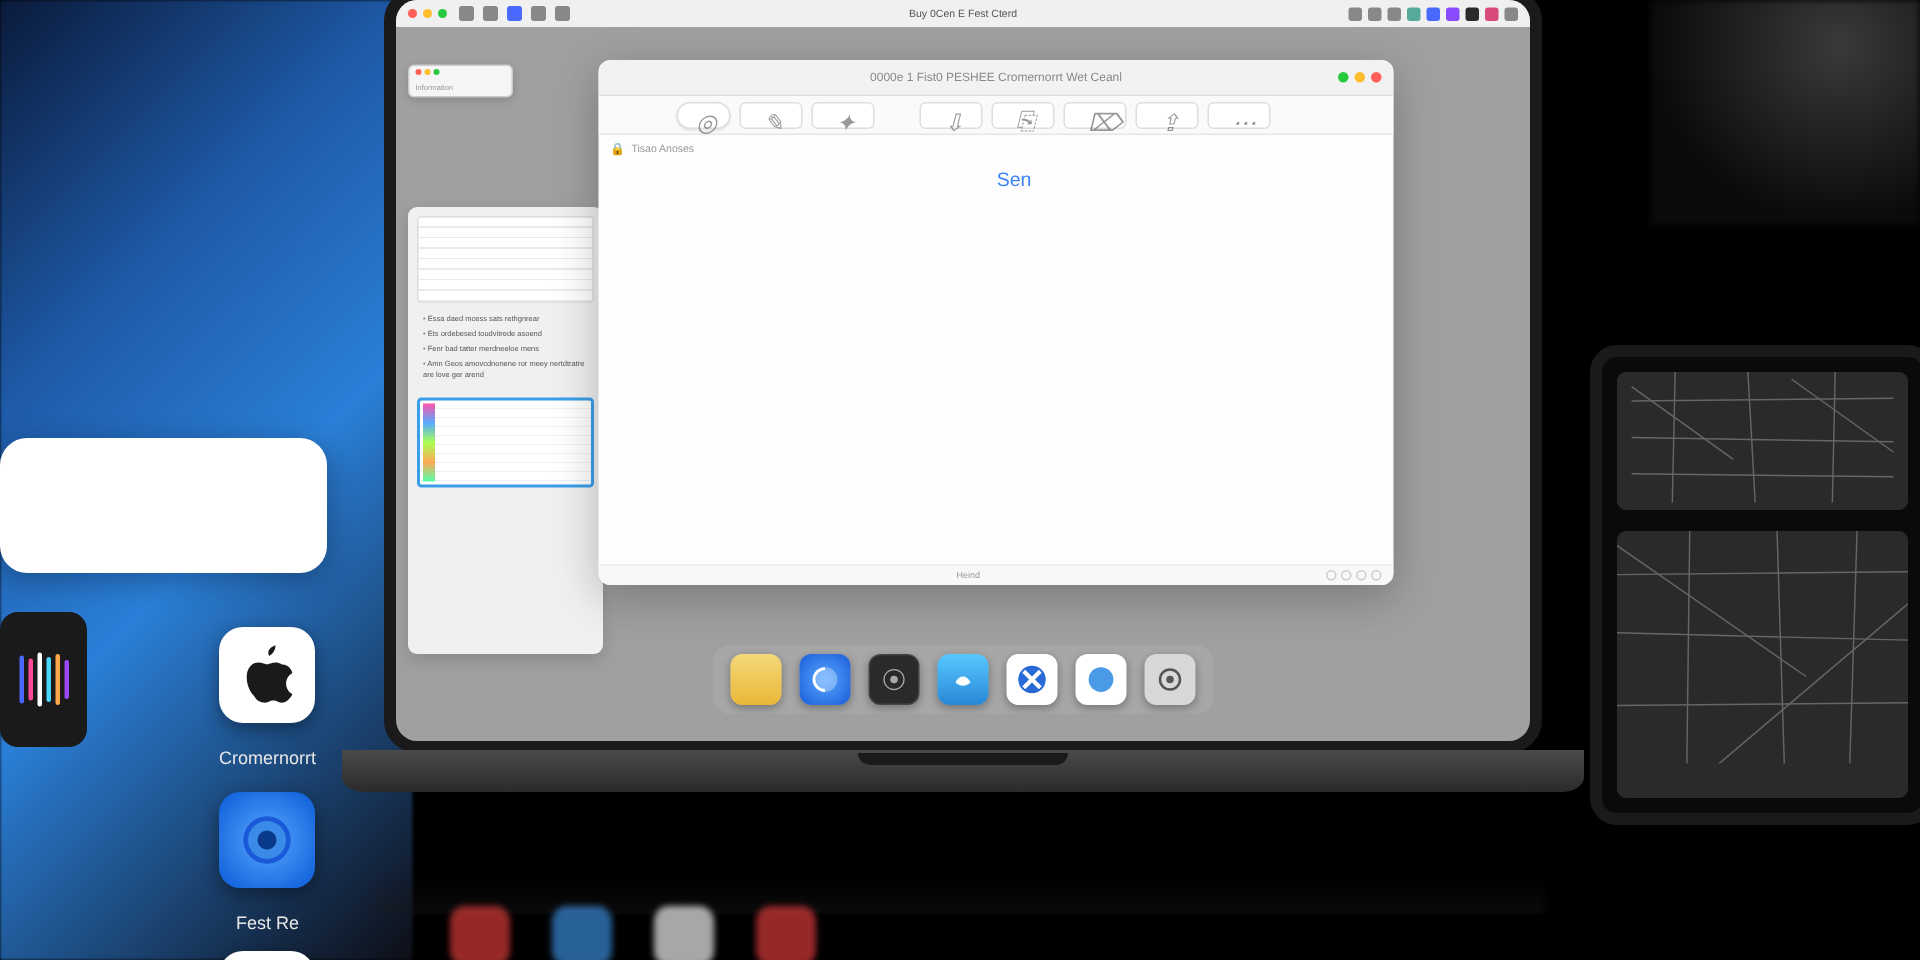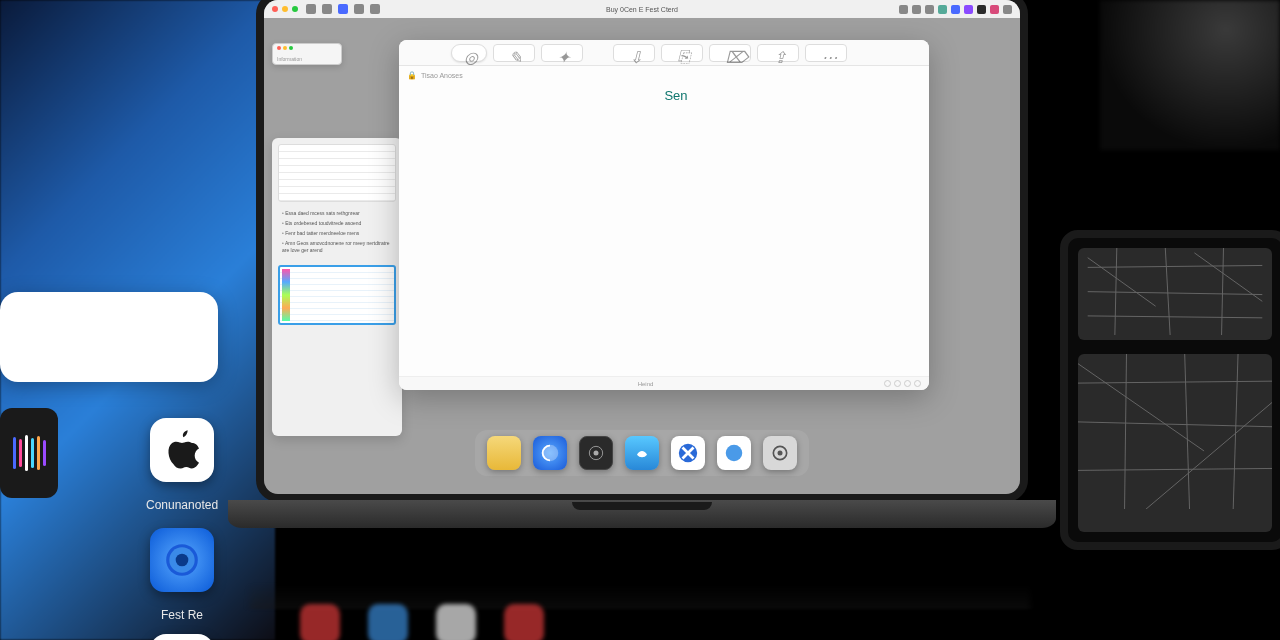--- a/index.html
+++ b/index.html
@@ -189,21 +189,21 @@
       width: 42px; height: 18px; background:#fff; border:1px solid #ddd; border-radius:4px;
       display:flex;align-items:center;justify-content:center;
     }
     .toolbar-pill.first { width: 36px; border-radius:14px; box-shadow:0 1px 2px rgba(0,0,0,.1); }
     .toolbar-pill svg, .toolbar-pill i { width:10px;height:10px;opacity:.4; }
 
     .doc-body { flex:1; display:flex; flex-direction:column; }
     .doc-tabbar { height:18px; display:flex; align-items:center; font-size:7px; color:#999; padding:0 8px; gap:4px;}
     .doc-tabbar .lock{ font-size:8px; }
     .doc-content { flex:1; display:flex; align-items:flex-start; justify-content:center; padding-top:4px; }
-    .doc-content-title { font-size:13px; color:#0f766e; font-weight:400;margin-left:24px; }
+    .doc-content-title { font-size:13px; color:#3b82f6; font-weight:400;margin-left:24px; }
 
     .doc-footer { height:14px; background:#f8f8f8; border-top:1px solid #eee; display:flex; align-items:center; font-size:6px; color:#999; padding:0 8px; }
     .doc-footer-center { margin:0 auto; }
     .doc-footer-right { display:flex; gap:3px; }
     .doc-footer-right span{width:7px;height:7px;border:1px solid #ccc;border-radius:50%;}
 
     
     .side-panel {
       position:absolute;
       top: 138px; left: 8px;
@@ -305,21 +305,21 @@
 </div>
 <div class="cable-widget"></div>
 
 <div class="icon-col">
   <div class="app-icon apple-icon">
     <svg viewBox="0 0 24 28">
         <path fill="#1a1a1a" d="M16 0c0 2-1 4-3 5-1-2 0-4 3-5zM19 9c-3-2-6 0-7 0s-4-2-7 0c-4 3-3 11 1 15 1 2 3 3 5 3s2-1 4-1 2 1 4 1 4-2 5-4c-4-2-4-8 0-10-1-3-3-4-5-4z"></path>
       </svg>
 
   </div>
-  <div class="app-label">Conunanoted</div>
+  <div class="app-label">Cromernorrt</div>
   <div class="app-icon safari-icon">
     <svg viewBox="0 0 24 24" width="38" height="38">
         <circle cx="12" cy="12" r="10" fill="#1a5ad8"></circle>
         <circle cx="12" cy="12" r="8" fill="#3a8ae8"></circle>
         <circle cx="12" cy="12" r="4" fill="#0a3a8a"></circle>
       </svg>
   </div>
   <div class="app-label">Fest Re</div>
   <div class="app-icon" style="margin-top:-4px"></div>
 </div>
@@ -369,20 +369,28 @@
         <div class="thumb text">
           <p>Essa daed mcess sats rethgnrear</p>
           <p>Ets ordebesed toudvitrede asoend</p>
           <p>Fenr bad tatter merdneeloe mens</p>
           <p>Amn Geos amovcdnonene ror meey nertdtratre are love ger arend</p>
         </div>
         <div class="thumb selected"></div>
       </div>
 
       <div class="doc-window">
+        <div class="doc-titlebar">
+          <span>0000e 1 Fist0 PESHEE Cromernorrt Wet Ceanl</span>
+          <div class="doc-traffic">
+            <span class="tl-g"></span>
+            <span class="tl-y"></span>
+            <span class="tl-r"></span>
+          </div>
+        </div>
         <div class="doc-toolbar">
           <div style="width:38px"></div>
           <div class="toolbar-pill first">
             <i>◎</i>
           </div>
           <div class="toolbar-pill">
               <i>✎</i>
             </div>
           <div class="toolbar-pill">
               <i>✦</i>

